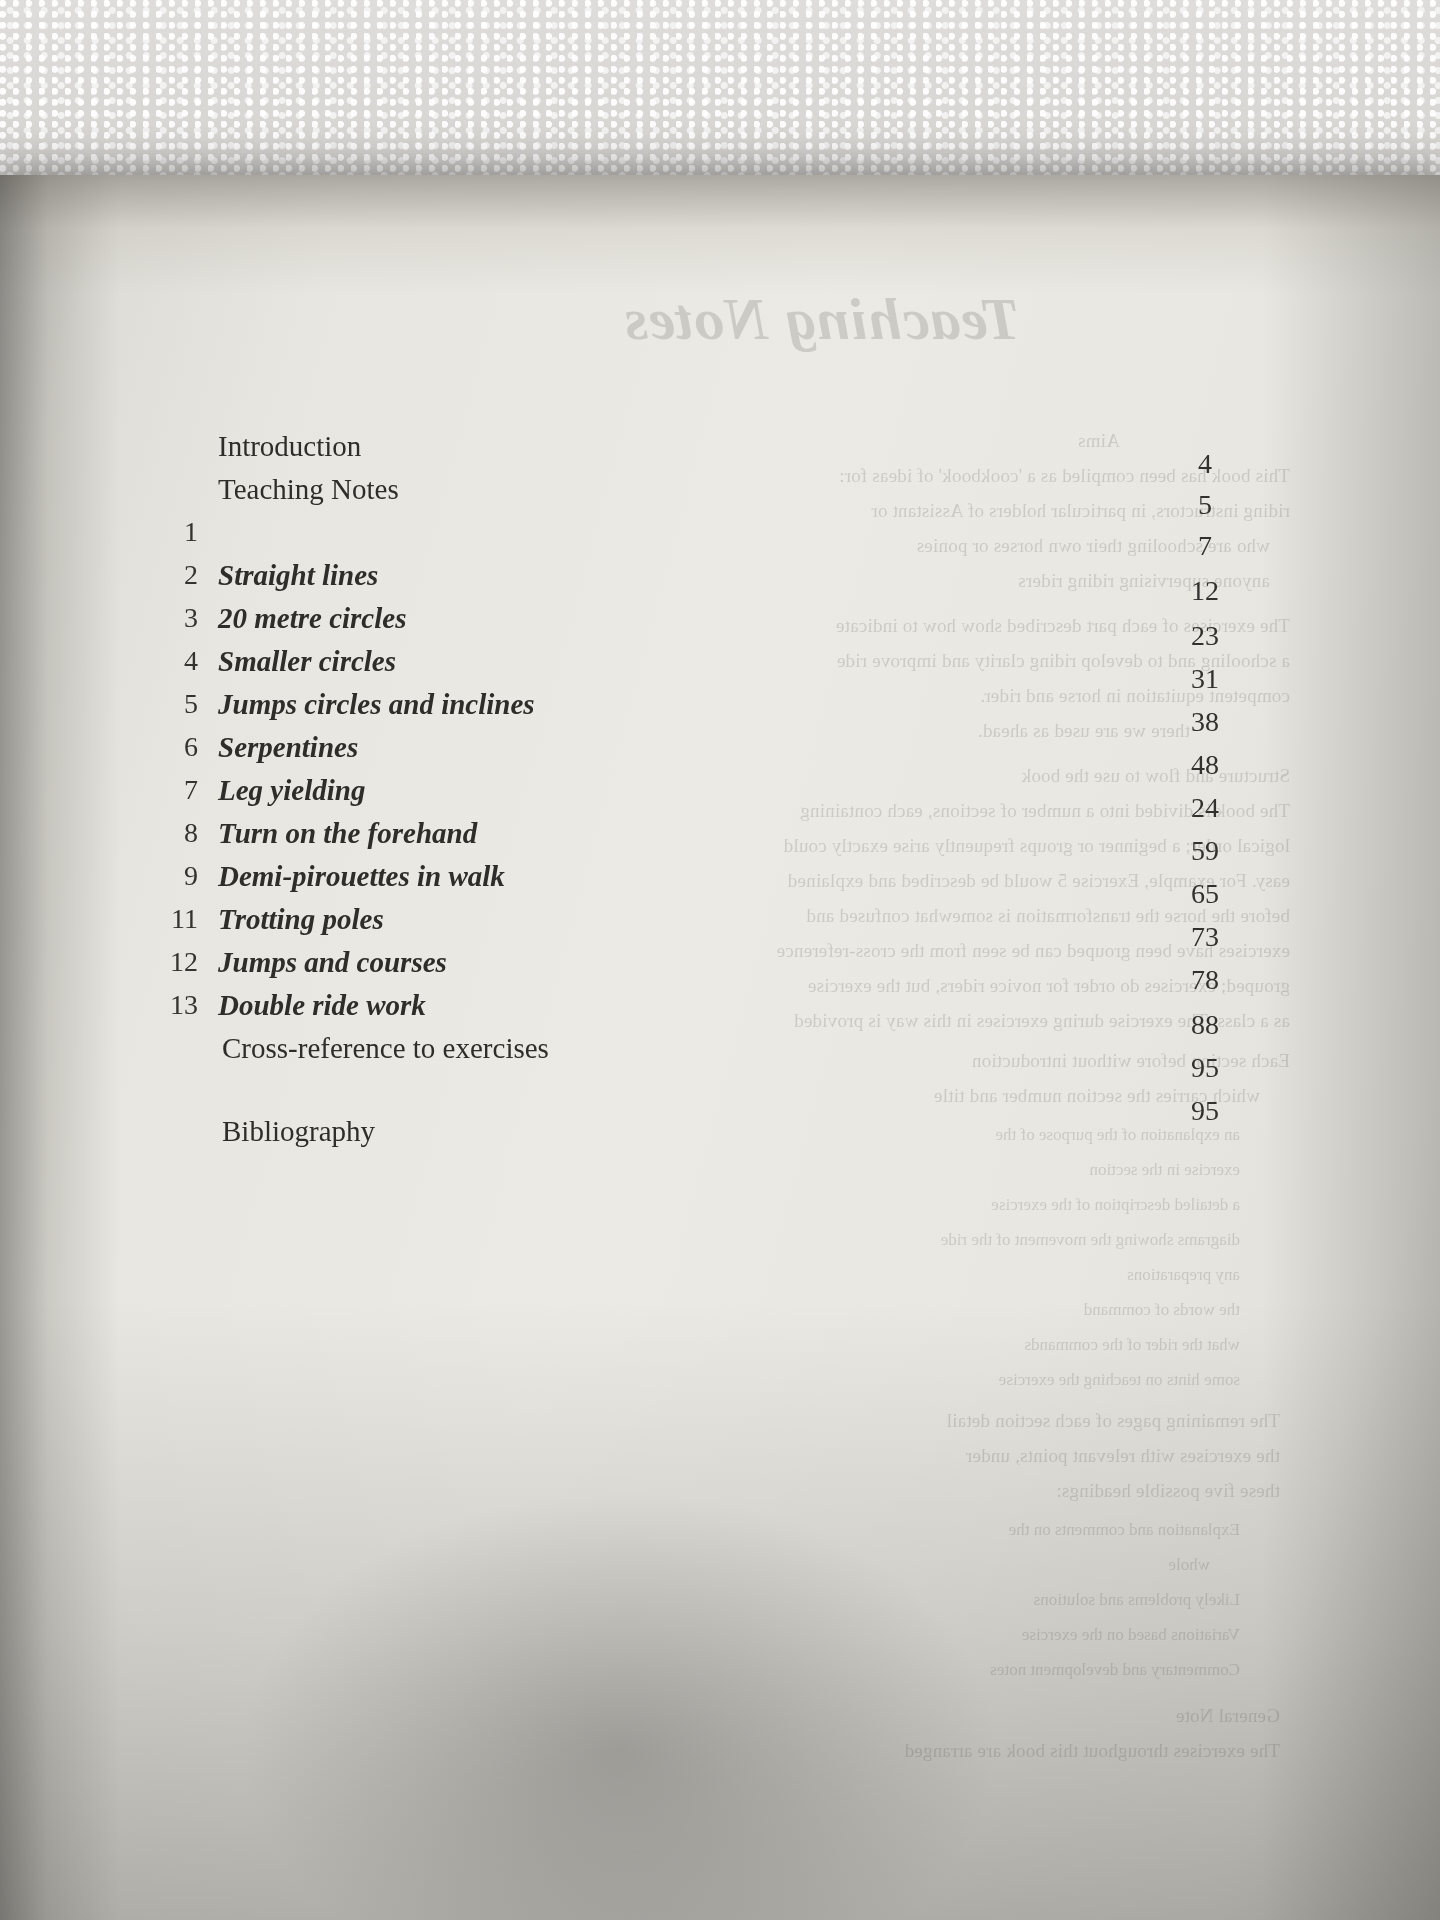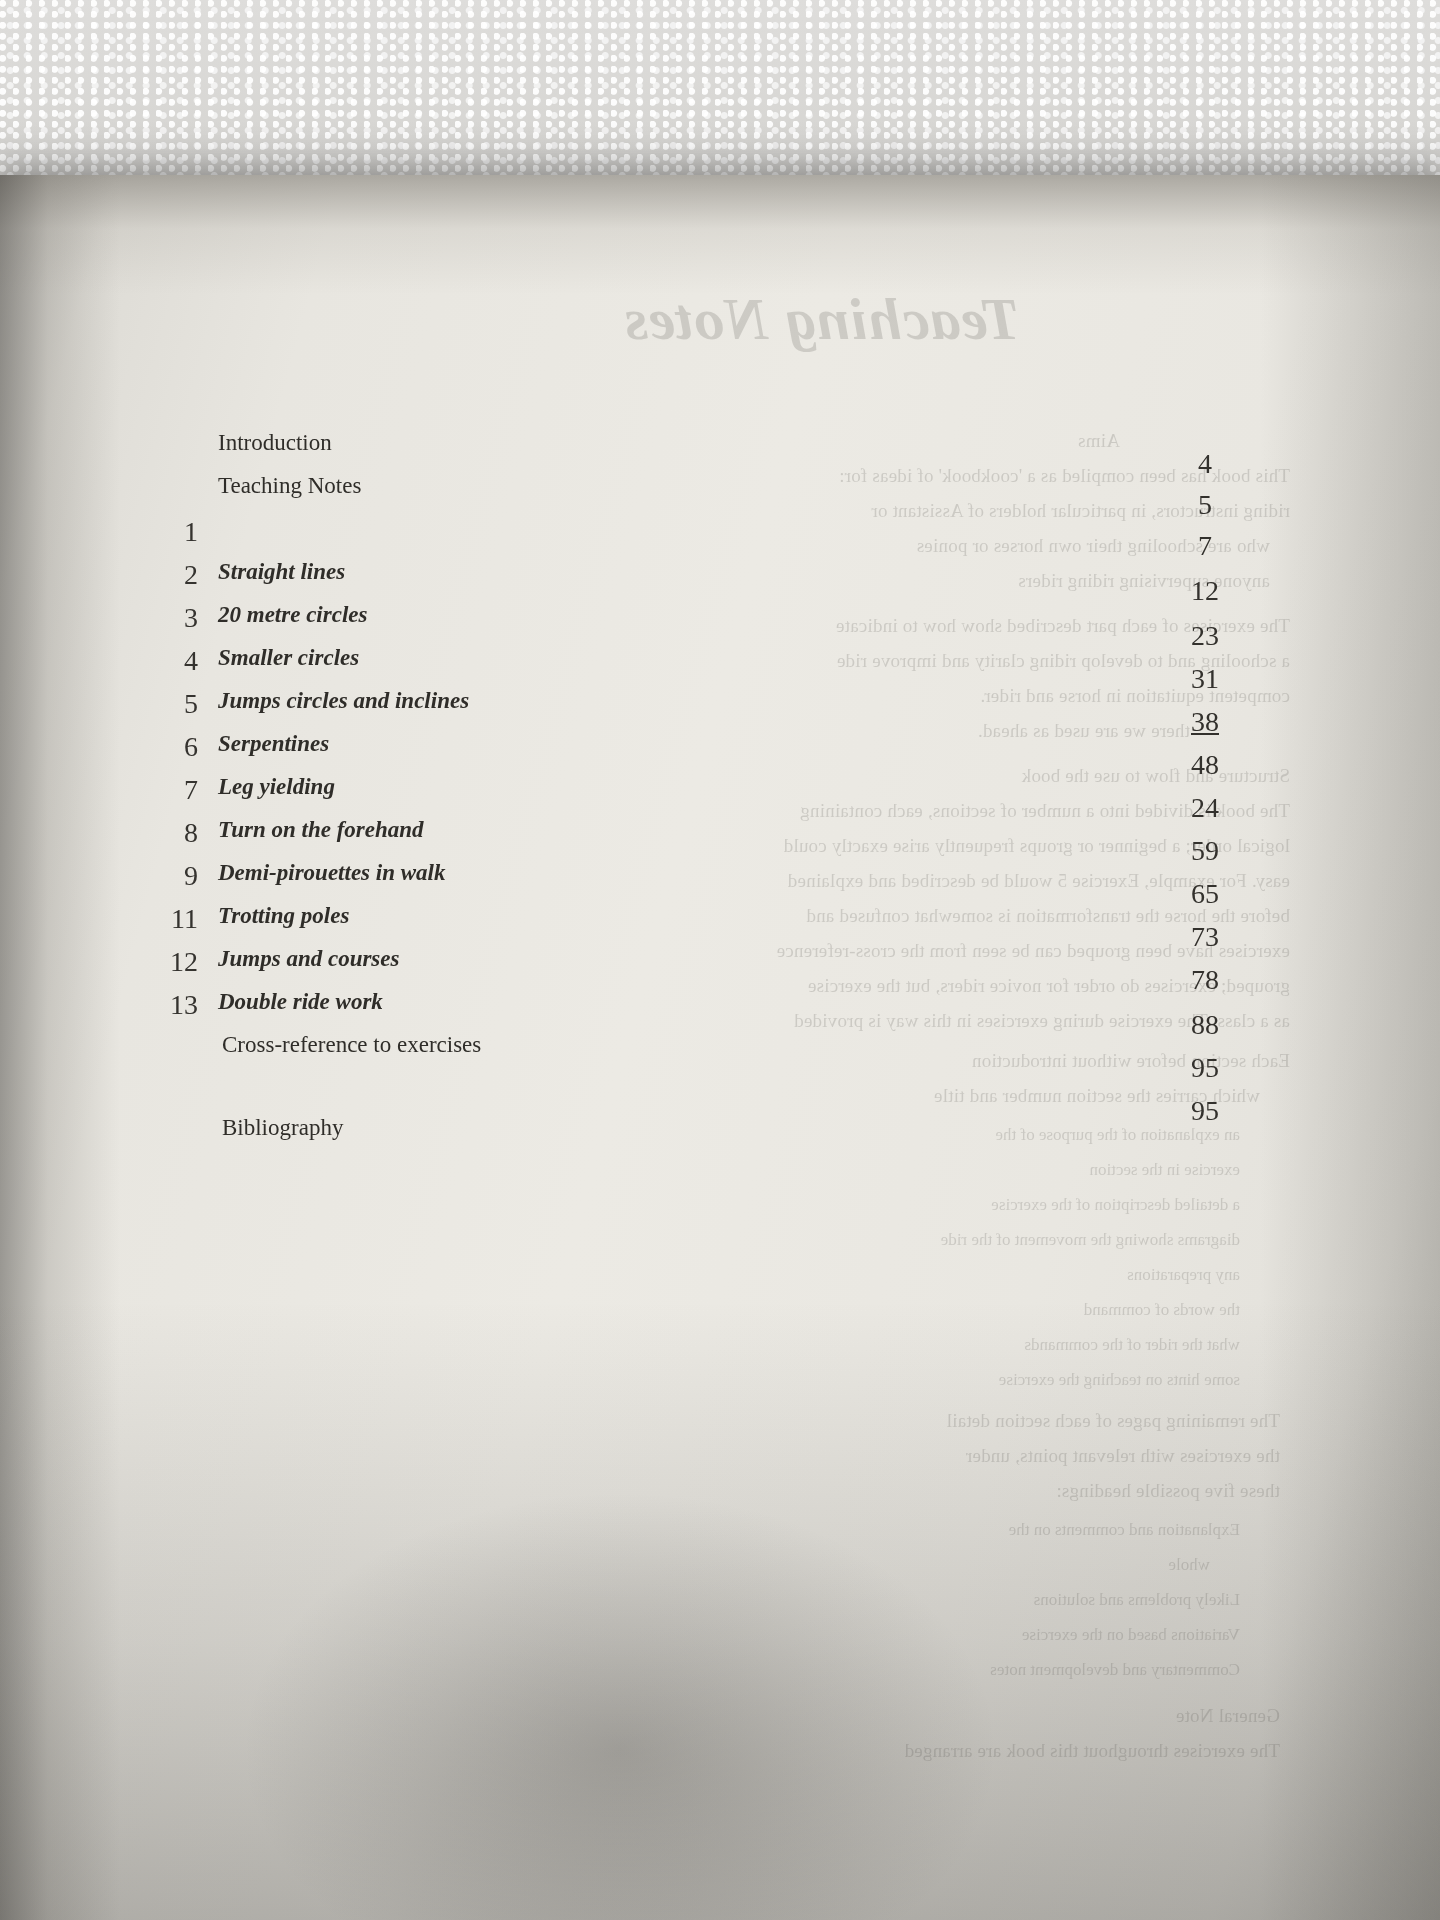--- a/index.html
+++ b/index.html
@@ -131,21 +131,21 @@
     position: absolute;
     left: 0;
     width: 48px;
     text-align: right;
     font-size: 28px;
     color: #35332f;
   }
   .toc-label {
     position: absolute;
     left: 68px;
-    font-size: 23px;
+    font-size: 29px;
     color: #2f2d29;
     white-space: nowrap;
   }
   .toc-label.plain {
     font-style: normal;
   }
   .toc-label.ital {
     font-style: italic;
     font-weight: bold;
   }
@@ -243,21 +243,21 @@
 
       <div class="toc-row">
         <span class="toc-num">4</span>
         <span class="toc-label ital">Smaller circles</span>
         <span class="toc-page" style="top:18px;">31</span>
       </div>
 
       <div class="toc-row">
         <span class="toc-num">5</span>
         <span class="toc-label ital">Jumps circles and inclines</span>
-        <span class="toc-page" style="top:18px;text-decoration:underline;">38</span>
+        <span class="toc-page" style="top:18px;">38</span>
       </div>
 
       <div class="toc-row">
         <span class="toc-num">6</span>
         <span class="toc-label ital">Serpentines</span>
         <span class="toc-page" style="top:18px;">48</span>
       </div>
 
       <div class="toc-row">
         <span class="toc-num">7</span>

